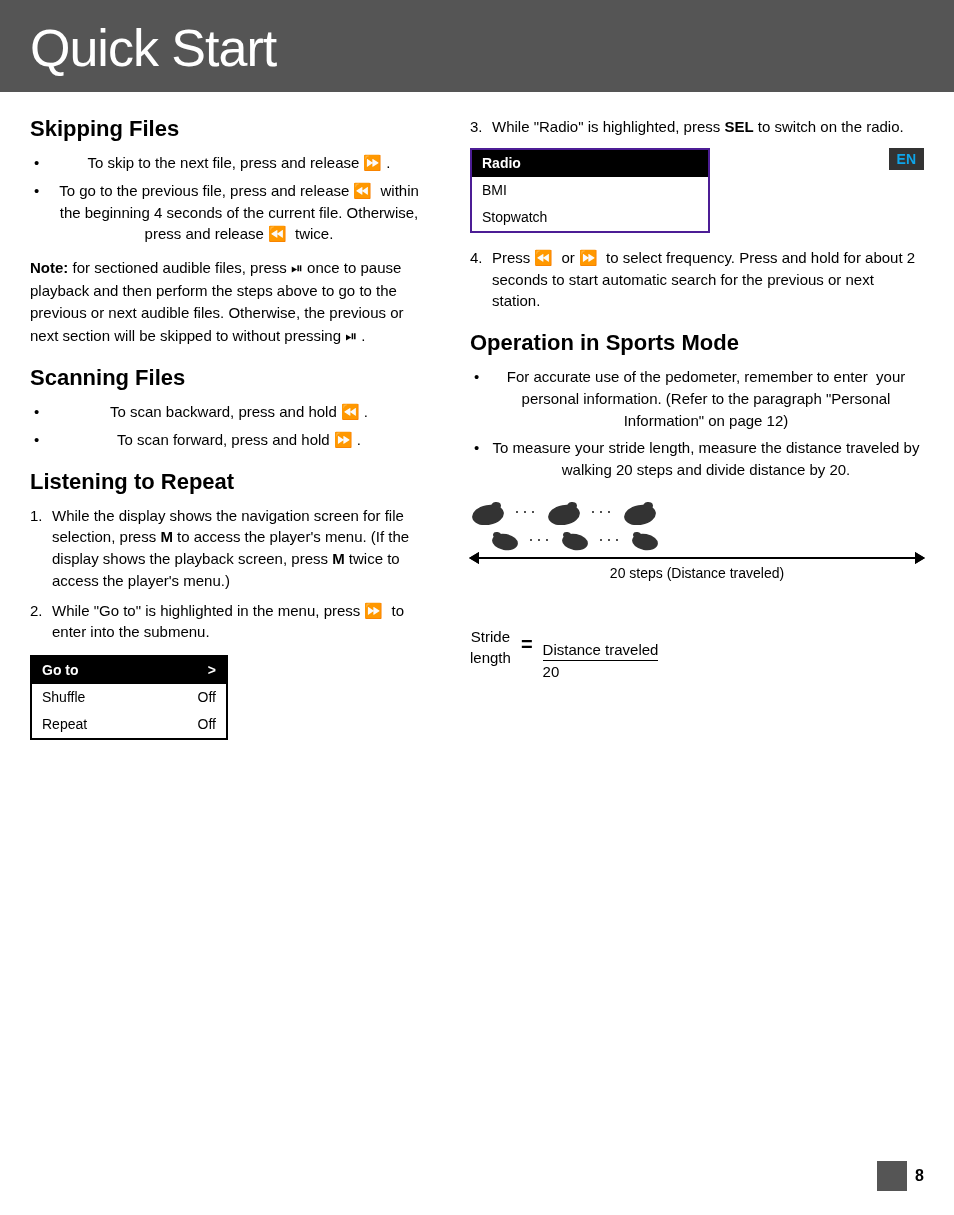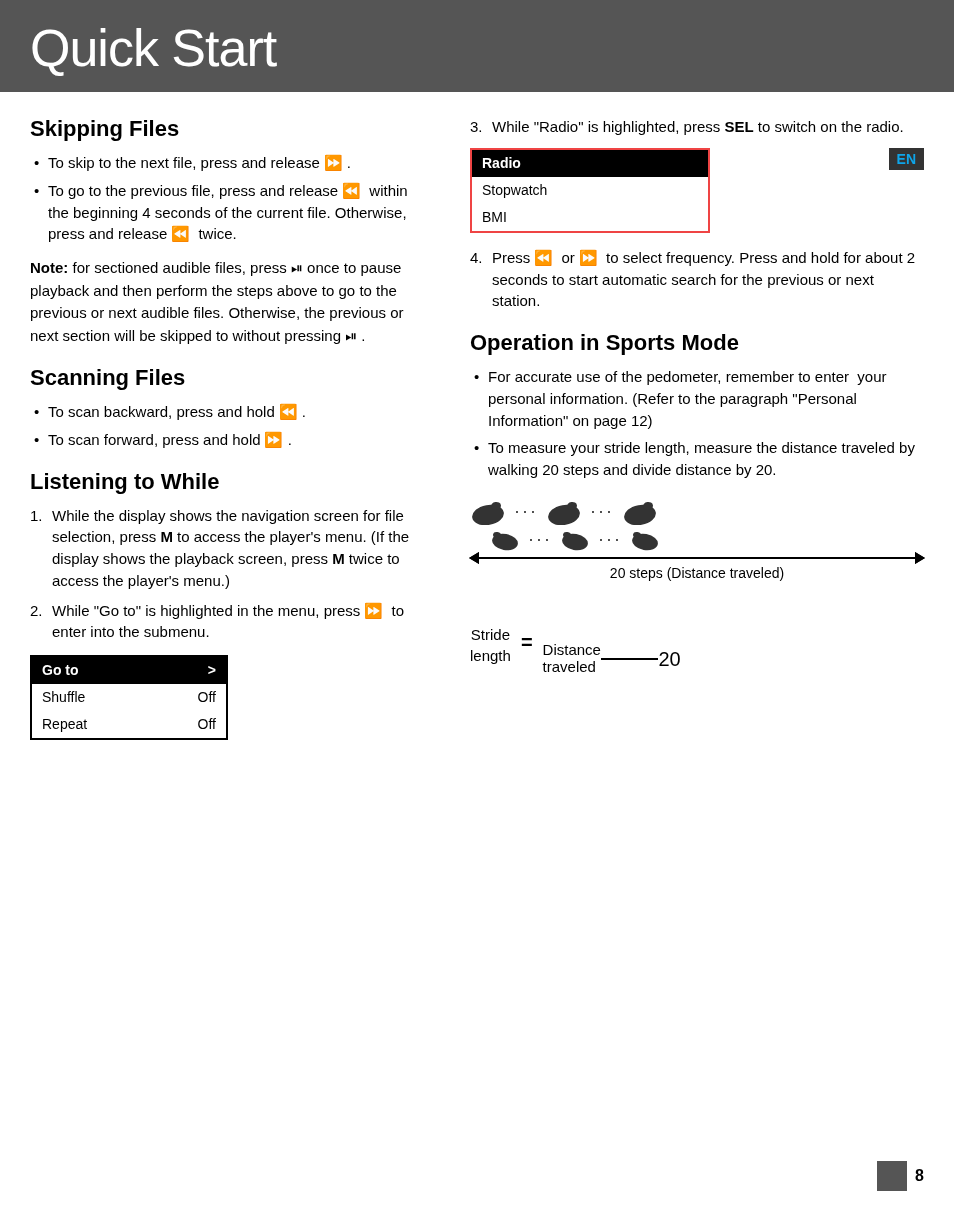--- a/index.html
+++ b/index.html
@@ -66,20 +66,21 @@
     ul.content-list {
       list-style: none;
       padding: 0;
       margin: 0 0 12px 0;
     }
     ul.content-list li {
       padding-left: 18px;
       position: relative;
       margin-bottom: 6px;
       line-height: 1.45;
+      text-align: center;
     }
     ul.content-list li::before {
       content: "•";
       position: absolute;
       left: 4px;
       top: 0;
     }
 
     
     ol.content-list {
@@ -120,21 +121,21 @@
       line-height: 1.5;
     }
     .menu-box-row.highlighted {
       background: #000;
       color: #fff;
       font-weight: bold;
     }
 
     
     .radio-menu-box {
-      border: 2px solid #ef4444;
+      border: 2px solid #4c1d95;
       width: 240px;
       margin: 10px 0 14px 0;
     }
     .radio-menu-row {
       display: flex;
       padding: 3px 10px;
       font-size: 14px;
       line-height: 1.5;
     }
     .radio-menu-row.highlighted {
@@ -203,35 +204,35 @@
       line-height: 1.4;
       text-align: center;
     }
     .equals-sign {
       font-size: 20px;
       font-weight: bold;
       padding-bottom: 4px;
     }
     .fraction {
       display: flex;
-      flex-direction: row;
-      align-items: center;
+      flex-direction: column;
+      align-items: flex-start;
       margin-top: 28px;
     }
     .fraction-top {
       font-size: 15px;
       padding-bottom: 2px;
     }
     .fraction-line {
       width: 100%;
       height: 1.5px;
       background: #000;
     }
     .fraction-bottom {
-      font-size: 20px;
+      font-size: 15px;
       padding-top: 2px;
     }
 
     
     .page-number {
       position: absolute;
       bottom: 24px;
       right: 30px;
       display: flex;
       align-items: center;
@@ -275,21 +276,21 @@
     <p class="body-text">
       <span class="note-bold">Note:</span> for sectioned audible files, press ⏯ once to pause playback and then perform the steps above to go to the previous or next audible files. Otherwise, the previous or next section will be skipped to without pressing ⏯&nbsp;.
     </p>
 
     <h2 class="section-title">Scanning Files</h2>
     <ul class="content-list">
       <li>To scan backward, press and hold ⏪&nbsp;.</li>
       <li>To scan forward, press and hold ⏩&nbsp;.</li>
     </ul>
 
-    <h2 class="section-title">Listening to While</h2>
+    <h2 class="section-title">Listening to Repeat</h2>
     <ol class="content-list">
       <li>While the display shows the navigation screen for file selection, press <strong>M</strong> to access the player's menu. (If the display shows the playback screen, press <strong>M</strong> twice to access the player's menu.)</li>
       <li>While "Go to" is highlighted in the menu, press ⏩&nbsp; to enter into the submenu.</li>
     </ol>
 
     <div class="menu-box">
       <div class="menu-box-row highlighted">
         <span>Go to</span>
         <span>&gt;</span>
       </div>
@@ -309,24 +310,24 @@
 
     <ol class="content-list" style="counter-reset: ol-counter 2; margin-bottom: 10px;">
       <li>While "Radio" is highlighted, press <strong>SEL</strong> to switch on the radio.</li>
     </ol>
 
     <div class="radio-menu-box">
       <div class="radio-menu-row highlighted">
         <span>Radio</span>
       </div>
       <div class="radio-menu-row">
+        <span>BMI</span>
+      </div>
+      <div class="radio-menu-row">
         <span>Stopwatch</span>
-      </div>
-      <div class="radio-menu-row">
-        <span>BMI</span>
       </div>
     </div>
 
     <ol class="content-list" style="counter-reset: ol-counter 3; margin-bottom: 18px;">
       <li>Press ⏪&nbsp; or ⏩&nbsp; to select frequency. Press and hold for about 2 seconds to start automatic search for the previous or next station.</li>
     </ol>
 
     <h2 class="section-title">Operation in Sports Mode</h2>
     <ul class="content-list">
       <li>For accurate use of the pedometer, remember to enter&nbsp; your personal information. (Refer to the paragraph "Personal Information" on page 12)</li>

